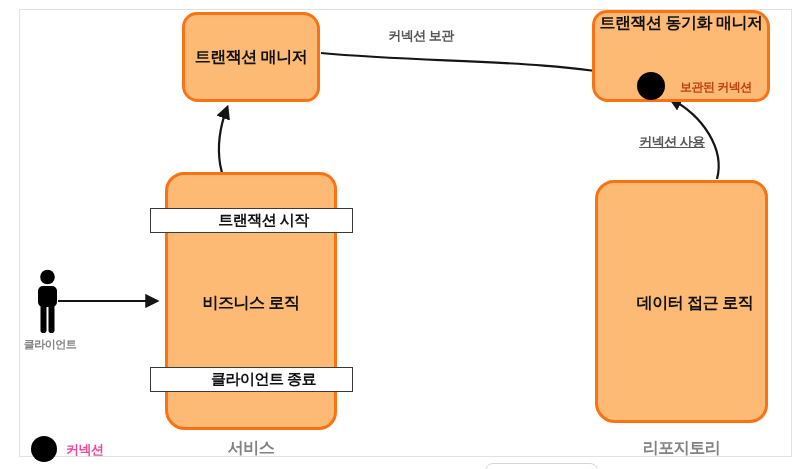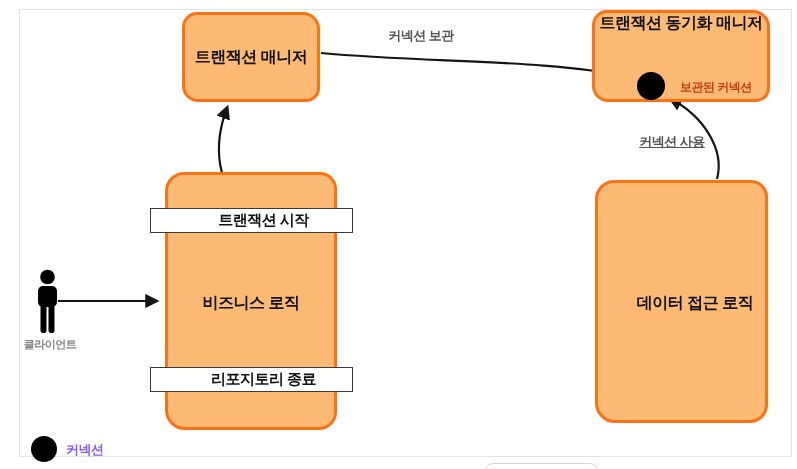--- a/index.html
+++ b/index.html
@@ -47,21 +47,21 @@
   .legend-dot{left:31px;top:436px;width:26px;height:26px;z-index:8;}
   .stored-label{
     position:absolute;left:680px;top:79px;font-weight:bold;font-size:12px;color:#c2410c;
     letter-spacing:-0.5px;z-index:7;
   }
   .client-label{
     position:absolute;left:18px;top:337px;width:64px;text-align:center;
     font-weight:bold;font-size:11px;color:#828282;letter-spacing:-0.5px;
   }
   .legend-label{
-    position:absolute;left:66px;top:441px;font-weight:bold;font-size:13px;color:#8b5cf6;
+    position:absolute;left:66px;top:441px;font-weight:bold;font-size:13px;color:#ec4899;
     letter-spacing:-0.5px;z-index:8;
   }
   .partial-box{
     position:absolute;left:485px;top:463px;width:113px;height:14px;
     border:1px solid #d6d6d6;border-radius:8px 8px 0 0;background:#fff;box-sizing:border-box;
     z-index:2;
   }
 </style>
 </head>
 <body>
@@ -102,25 +102,27 @@
   </div>
   <div class="dot sync-dot"></div>
   <div class="stored-label">보관된 커넥션</div>
 
   <div class="node r18" style="left:165px;top:172px;width:172px;height:258px;"></div>
   <div class="bar" style="left:150px;top:208px;width:203px;height:25px;">
     <span>트랜잭션 시작</span>
   </div>
   <div class="inner-label" style="left:165px;top:293px;width:172px;">비즈니스 로직</div>
   <div class="bar" style="left:150px;top:367px;width:203px;height:25px;">
-    <span>리포지토리 종료</span>
+    <span>클라이언트 종료</span>
   </div>
+  <div class="gray-name" style="left:165px;top:438px;width:172px;">서비스</div>
 
   <div class="node r18" style="left:595px;top:180px;width:173px;height:243px;"></div>
   <div class="inner-label" style="left:595px;top:293px;width:200px;">데이터 접근 로직</div>
+  <div class="gray-name" style="left:595px;top:438px;width:173px;">리포지토리</div>
 
   <div class="client-label">클라이언트</div>
 
   <div class="edge-label" style="left:371px;top:27px;width:100px;">커넥션 보관</div>
   <div class="edge-label" style="left:622px;top:133px;width:100px;text-decoration:underline;">커넥션 사용</div>
 
   <div class="dot legend-dot"></div>
   <div class="legend-label">커넥션</div>
 
   <div class="partial-box"></div>

